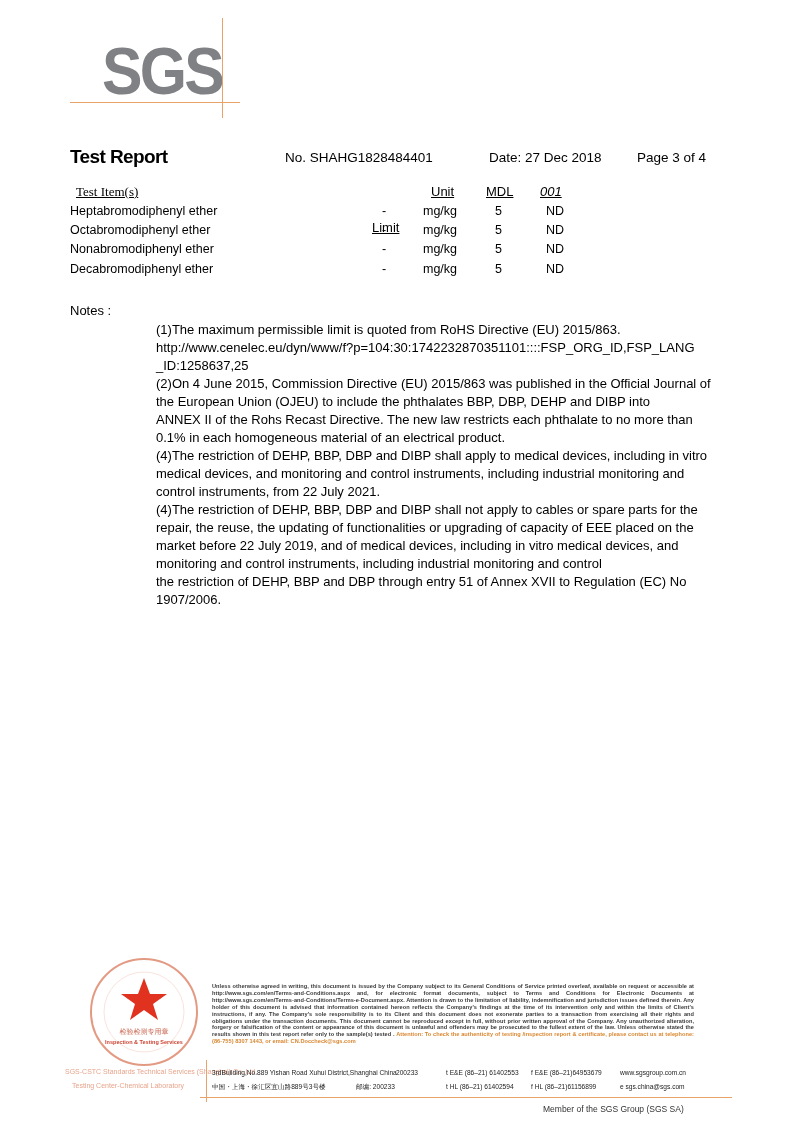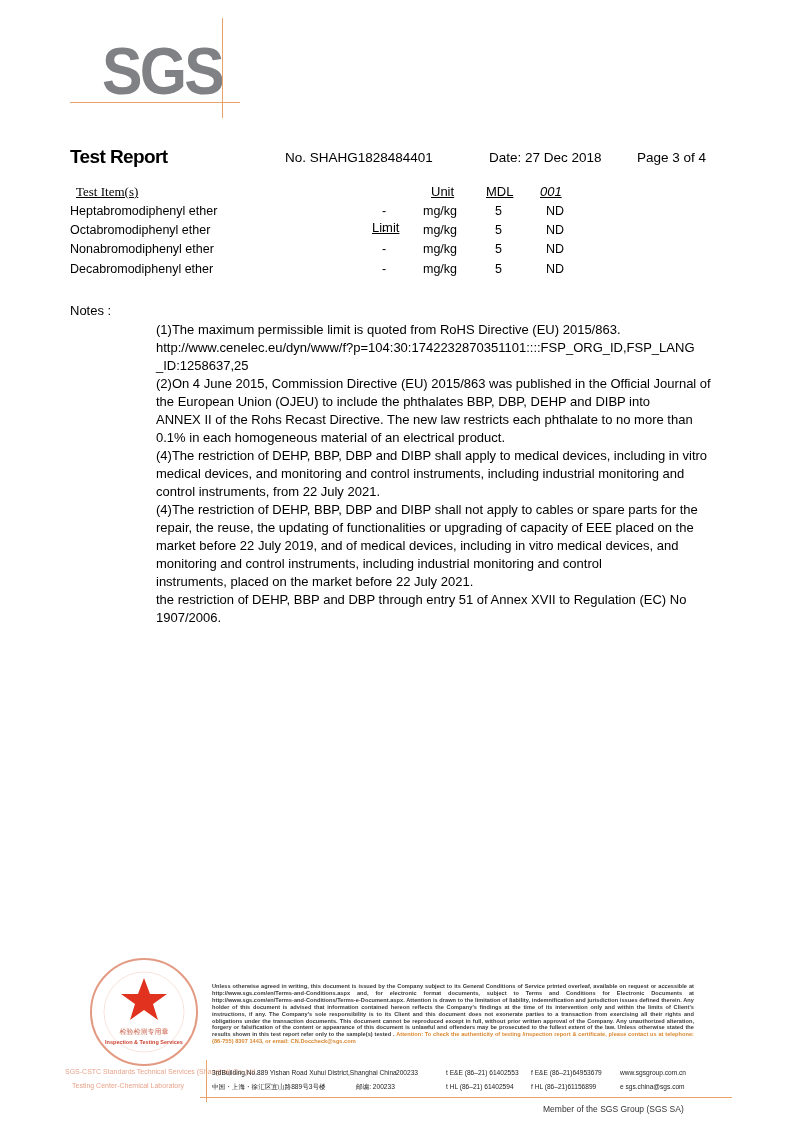--- a/index.html
+++ b/index.html
@@ -130,21 +130,20 @@
   <div class="note">
     <span class="ln">(4)The restriction of DEHP, BBP, DBP and DIBP shall apply to medical devices, including in vitro</span>
     <span class="ln">medical devices, and monitoring and control instruments, including industrial monitoring and</span>
     <span class="ln">control instruments, from 22 July 2021.</span>
   </div>
   <div class="note">
     <span class="ln">(4)The restriction of DEHP, BBP, DBP and DIBP shall not apply to cables or spare parts for the</span>
     <span class="ln">repair, the reuse, the updating of functionalities or upgrading of capacity of EEE placed on the</span>
     <span class="ln">market before 22 July 2019, and of medical devices, including in vitro medical devices, and</span>
     <span class="ln">monitoring and control instruments, including industrial monitoring and control</span>
-    <span class="ln">instruments, placed on the market before 22 July 2021.</span>
   </div>
   <div class="note">
     <span class="ln">the restriction of DEHP, BBP and DBP through entry 51 of Annex XVII to Regulation (EC) No</span>
     <span class="ln">1907/2006.</span>
   </div>
 </div>
 
 <div id="stamp" class="abs">
   <svg width="112" height="112" viewBox="0 0 112 112">
     <circle cx="56" cy="56" r="53" fill="none" stroke="#d9785a" stroke-width="2" opacity="0.75"></circle>

